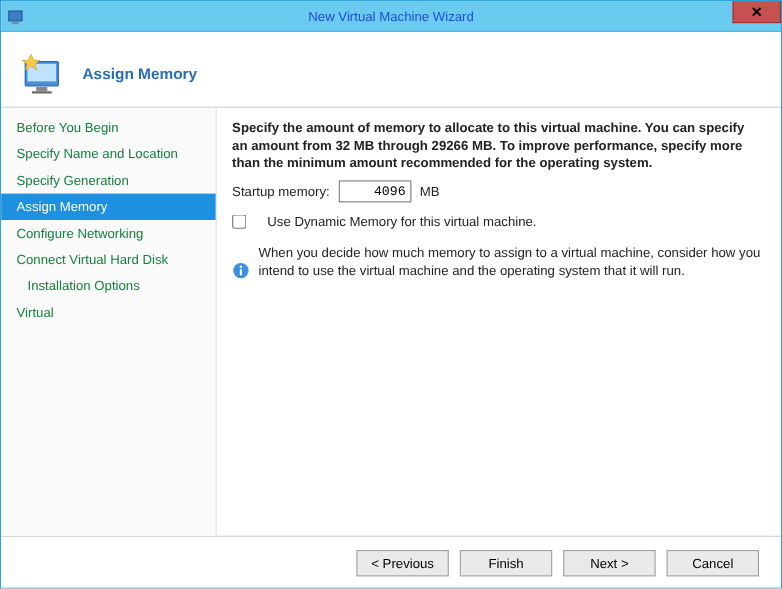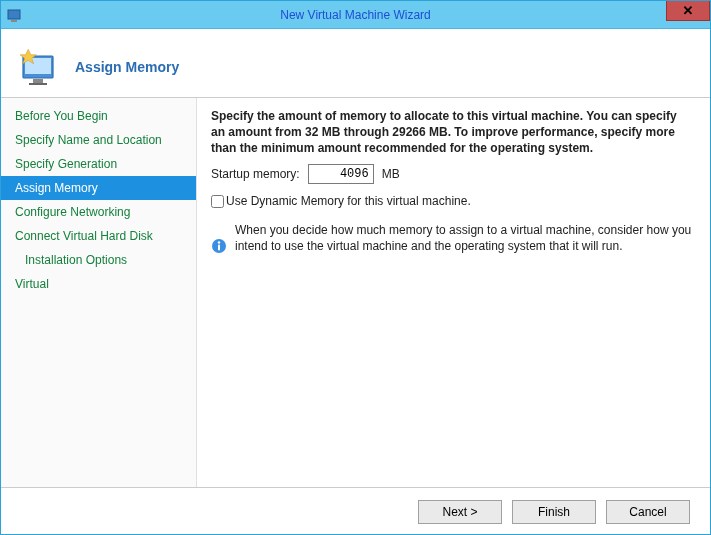--- a/index.html
+++ b/index.html
@@ -106,21 +106,21 @@
     height: 20px;
     border: 1px solid #7a7a7a;
     padding: 0 4px;
     text-align: right;
     font-family: Liberation Mono, monospace;
     font-size: 12px;
   }
   .checkrow {
     display: flex;
     align-items: center;
-    gap: 2px;
+    gap: 19px;
     margin-bottom: 14px;
   }
   .checkrow input[type=checkbox] {
     width: 13px; height: 13px;
   }
   .inforow {
     display: flex;
     gap: 8px;
     align-items: flex-end;
     line-height: 16px;
@@ -214,16 +214,17 @@
             <circle cx="8" cy="4.5" r="1.2" fill="#fff"></circle>
             <rect x="7" y="6.5" width="2" height="6" rx="1" fill="#fff"></rect>
           </svg>
       </span>
       <div>When you decide how much memory to assign to a virtual machine, consider how you intend to use the virtual machine and the operating system that it will run.</div>
     </div>
   </div>
 </div>
 
 <div class="footer">
+  <button>&lt; Previous</button>
+  <button>Finish</button>
   <button>Next &gt;</button>
-  <button>Finish</button>
   <button>Cancel</button>
 </div>
 
 </body></html>

